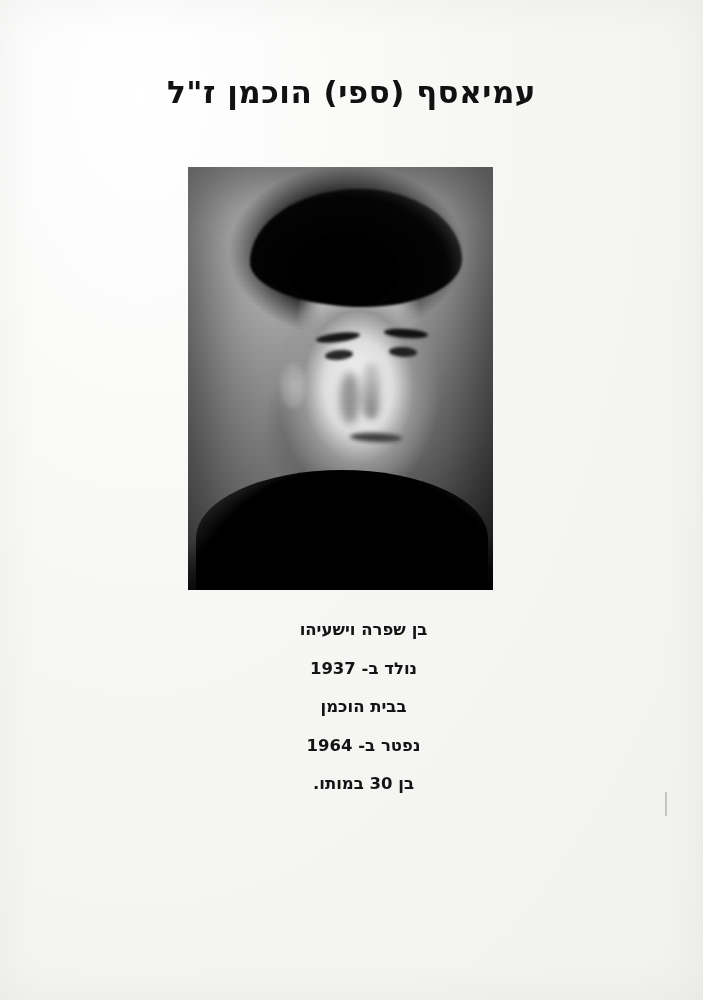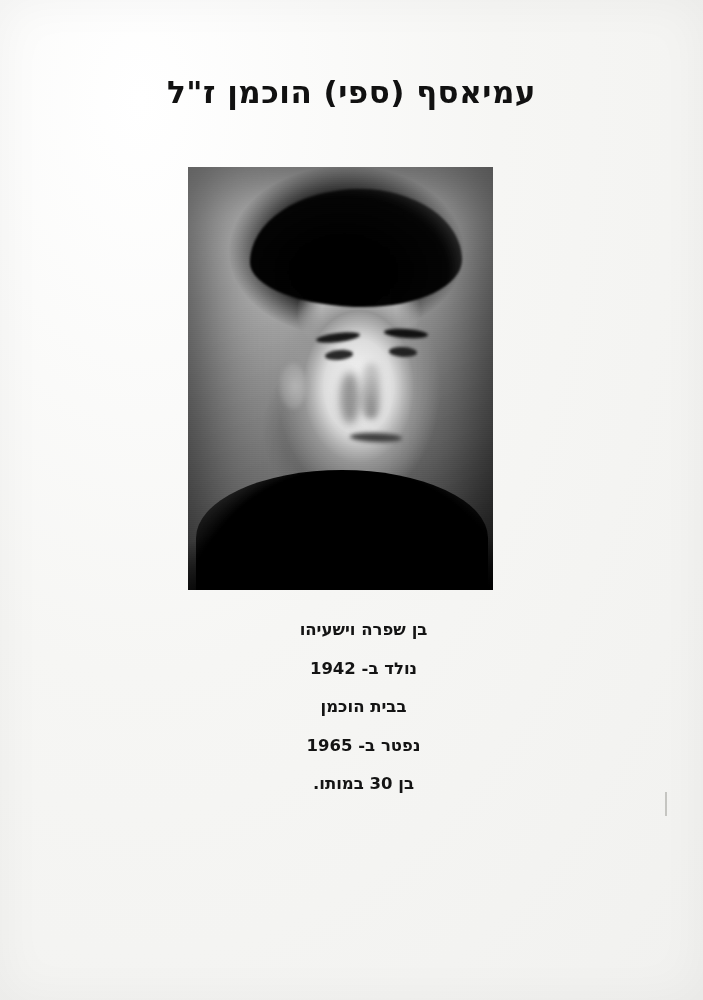--- a/index.html
+++ b/index.html
@@ -175,22 +175,22 @@
       <div class="f mouth"></div>
       <div class="shoulder"></div>
     </div>
     <div class="photo-grain"></div>
     <div class="photo-vignette"></div>
   </div>
 
   <div class="details">
     <div class="details-inner">
       <div class="details-line">בן  שפרה וישעיהו</div>
-      <div class="details-line">נולד ב- 1942</div>
+      <div class="details-line">נולד ב- 1937</div>
       <div class="details-line">בבית הוכמן</div>
-      <div class="details-line">נפטר ב- 1965</div>
+      <div class="details-line">נפטר ב- 1964</div>
       <div class="details-line">בן 30 במותו.</div>
     </div>
   </div>
 
   <div class="edge-mark"></div>
 
 </div>
 
 </body></html>

